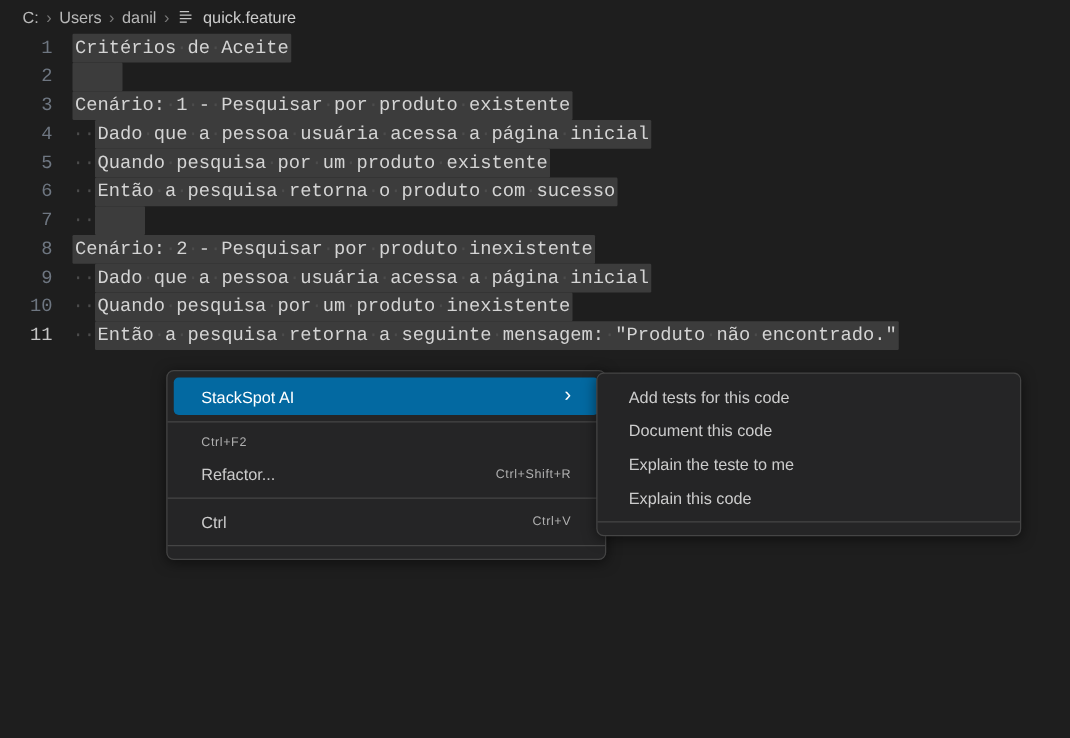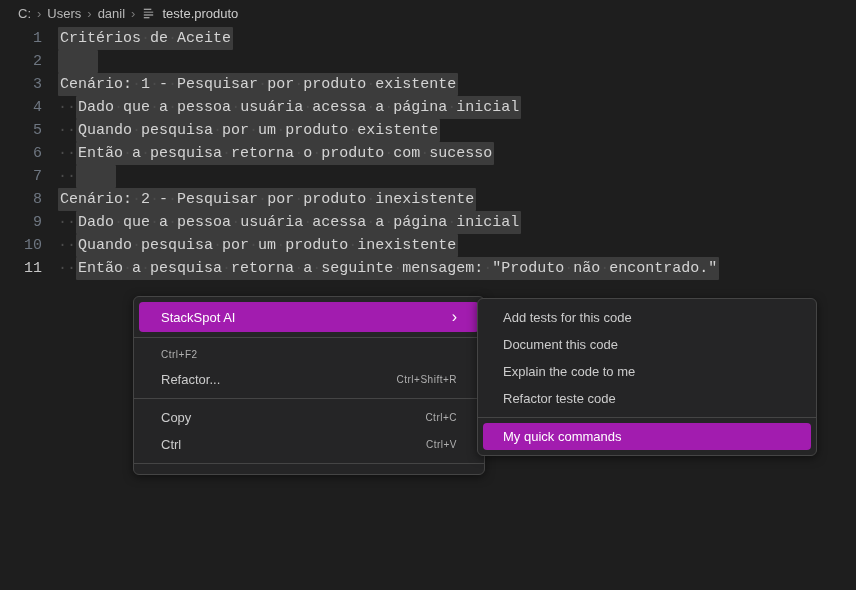--- a/index.html
+++ b/index.html
@@ -81,21 +81,21 @@
     align-items: center;
     justify-content: space-between;
     padding: 6px 22px 6px 22px;
     font-size: 13px;
     color: #cccccc;
     cursor: default;
     margin: 0 5px;
     border-radius: 4px;
   }
   .menu-item.hovered {
-    background: #a21caf;
+    background: #0369a1;
     color: #ffffff;
   }
   .menu-item .label {}
   .menu-item .shortcut {
     color: #b0b0b0;
     font-size: 10px;
     letter-spacing: 0.5px;
   }
   .menu-sep {
     height: 1px;
@@ -115,21 +115,21 @@
   <span class="chev">›</span>
   <span class="crumb">Users</span>
   <span class="chev">›</span>
   <span class="crumb">danil</span>
   <span class="chev">›</span>
   <span class="file-icon">
     <svg width="15" height="15" viewBox="0 0 16 16">
         <path fill="#c5c5c5" d="M3 3h8v1H3zM3 6h10v1H3zM3 9h10v1H3zM3 12h6v1H3z"></path>
       </svg>
   </span>
-  <span class="file-name">teste.produto</span>
+  <span class="file-name">quick.feature</span>
 </div>
 
 <div class="editor">
   <div class="gutter" id="gutter">
       <div class="lnum">1</div>
       <div class="lnum">2</div>
       <div class="lnum">3</div>
       <div class="lnum">4</div>
       <div class="lnum">5</div>
       <div class="lnum">6</div>
@@ -162,39 +162,32 @@
     <div class="menu-sep"></div>
     <div class="menu-item">
       <span class="shortcut">Ctrl+F2</span>
     </div>
     <div class="menu-item">
       <span class="label">Refactor...</span>
       <span class="shortcut">Ctrl+Shift+R</span>
     </div>
     <div class="menu-sep"></div>
     <div class="menu-item">
-      <span class="label">Copy</span>
-      <span class="shortcut">Ctrl+C</span>
-    </div>
-    <div class="menu-item">
       <span class="label">Ctrl</span>
       <span class="shortcut">Ctrl+V</span>
     </div>
     <div class="menu-sep"></div>
   </div>
 <div class="menu sub" id="sub-menu">
     <div class="menu-item">
       <span class="label">Add tests for this code</span>
     </div>
     <div class="menu-item">
       <span class="label">Document this code</span>
     </div>
     <div class="menu-item">
-      <span class="label">Explain the code to me</span>
+      <span class="label">Explain the teste to me</span>
     </div>
     <div class="menu-item">
-      <span class="label">Refactor teste code</span>
+      <span class="label">Explain this code</span>
     </div>
     <div class="menu-sep"></div>
-    <div class="menu-item hovered">
-      <span class="label">My quick commands</span>
-    </div>
   </div>
 
 </body></html>

